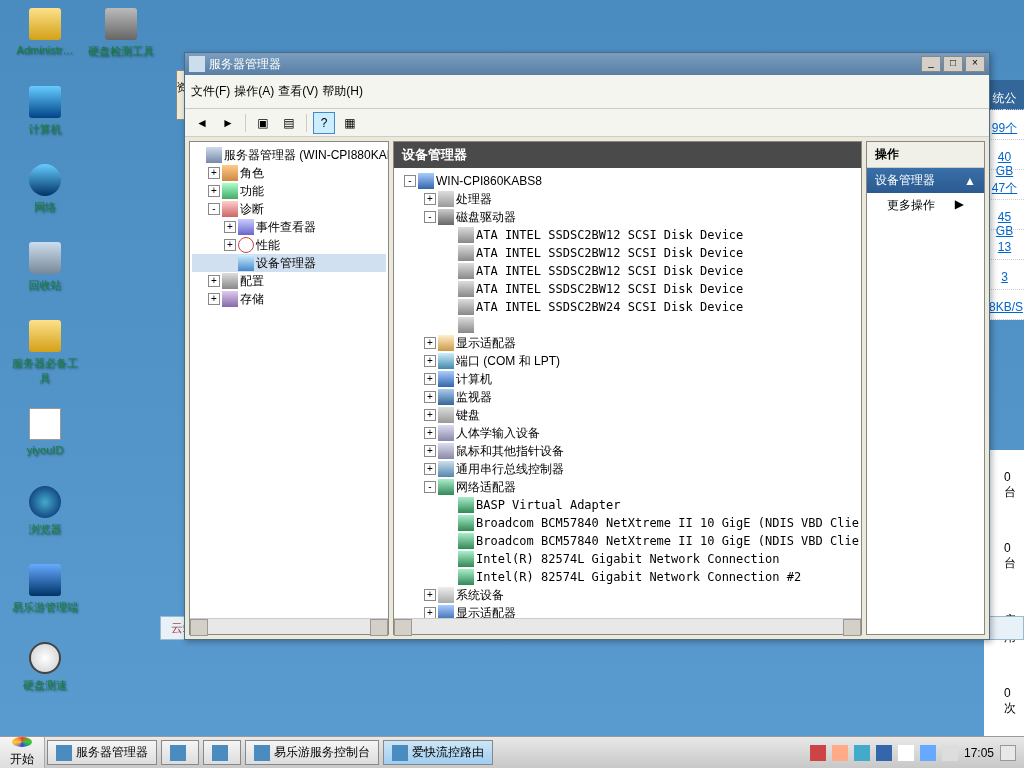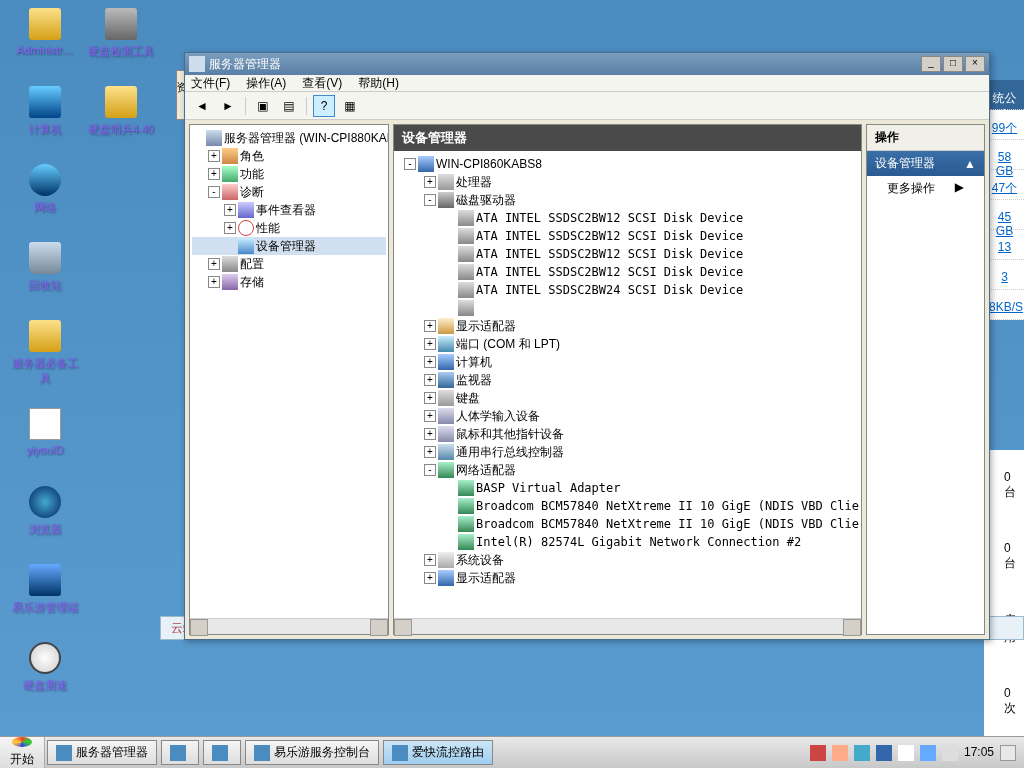--- a/index.html
+++ b/index.html
@@ -1,20 +1,20 @@
 <!DOCTYPE html>
 <html><head>
 <meta charset="utf-8">
 <style>
 * { margin: 0; padding: 0; box-sizing: border-box; font-family: "Microsoft YaHei", SimSun, sans-serif; font-size: 12px; }
 body { width: 1024px; height: 768px; background: linear-gradient(to bottom, #4a8bc0, #5a9bd0); overflow: hidden; position: relative; }
 
 
 .desktop { position: absolute; top: 0; left: 0; width: 100%; height: 736px; }
-.desktop-icon { position: absolute; width: 70px; text-align: center; color: #8b5cf6; cursor: pointer; }
+.desktop-icon { position: absolute; width: 70px; text-align: center; color: #15803d; cursor: pointer; }
 .desktop-icon .ico { width: 32px; height: 32px; margin: 0 auto 4px; }
 .desktop-icon .lbl { font-size: 11px; text-shadow: 1px 1px 2px rgba(0,0,0,.5); word-break: break-all; }
 
 
 .ico-folder { background: linear-gradient(#fce18a,#d4a017); border-radius: 3px; }
 .ico-disk { background: linear-gradient(#bbb,#666); border-radius: 3px; }
 .ico-computer { background: linear-gradient(#6cf,#048); border-radius: 3px; }
 .ico-network { background: linear-gradient(#6cf,#036); border-radius: 50%; }
 .ico-bin { background: linear-gradient(#cde,#789); border-radius: 3px 3px 6px 6px; }
 .ico-txt { background: #fff; border: 1px solid #999; }
@@ -22,30 +22,30 @@
 .ico-clock { background: radial-gradient(#fff,#ccc); border-radius: 50%; border:2px solid #444;}
 .ico-app { background: linear-gradient(#6af,#036); border-radius: 3px; }
 
 
 .taskbar { position: absolute; bottom: 0; left: 0; right: 0; height: 32px; background: linear-gradient(to bottom,#e8e8e8,#c8c8c8); border-top:1px solid #999; display: flex; align-items: stretch; }
 .start-btn { background: linear-gradient(to bottom,#f5f5f5,#ddd); border-right:1px solid #aaa; padding: 0 10px; display: flex; align-items: center; gap: 4px; cursor: pointer; flex-direction: column; }
 .start-orb { width: 20px; height: 20px; border-radius: 50%; background: conic-gradient(#f33,#3c3,#33f,#fc3,#f33); }
 .task-item { border:1px solid #888; margin: 3px 2px; padding: 0 8px; display: flex; align-items: center; gap: 4px; background: linear-gradient(#f5f5f5,#ddd); cursor: pointer; min-width:110px;}
 .task-item.active { background: linear-gradient(#cde6f7,#a0cdf0); }
 .task-mini-ico { width:16px; height:16px; background:#4a8bc0; }
-.tray { margin-left: auto; display: flex; gap: 6px; padding: 0 8px; margin-top: 8px; }
+.tray { margin-left: auto; display: flex; align-items: center; gap: 6px; padding: 0 8px; }
 .tray-ico { width:16px; height:16px; }
 
 
 .win-main { position: absolute; left: 184px; top: 52px; width: 806px; height: 588px; background: #ece9d8; border:1px solid #4a6d8c; display: flex; flex-direction: column; box-shadow: 2px 2px 6px rgba(0,0,0,.3);}
 .titlebar { height: 22px; background: linear-gradient(to bottom,#7b9ebf,#5a7fa5); color: #fff; display: flex; align-items: center; padding: 0 4px; font-size: 12px; }
 .titlebar .t-ico { width:16px;height:16px;background:#cde;margin-right:4px;}
 .titlebar .t-btns { margin-left: auto; display: flex; gap: 2px; }
 .t-btn { width: 20px; height: 16px; background: #d4d0c8; border:1px solid #888; text-align: center; line-height: 12px; cursor: pointer; color:#000; font-size:10px;}
-.menubar { height: 17px; background: #f5f5f0; display: flex; align-items: center; padding: 0 6px; gap: 16px; border-bottom:1px solid #ccc;}
+.menubar { height: 34px; background: #f5f5f0; display: flex; align-items: center; padding: 0 6px; gap: 4px; border-bottom:1px solid #ccc;}
 .menubar span { cursor: pointer; }
 .toolbar { height: 28px; background: #f5f5f0; display: flex; align-items: center; padding: 0 6px; gap: 4px; border-bottom:1px solid #ccc;}
 .tb-btn { width:22px; height:22px; border:1px solid transparent; display:flex;align-items:center;justify-content:center; cursor:pointer;}
 .tb-sep{width:1px;height:18px;background:#ccc;margin:0 2px;}
 
 .win-body { flex: 1; display: flex; padding: 4px; gap: 4px; background:#ece9d8; min-height:0;}
 .panel { border:1px solid #888; background:#fff; display:flex; flex-direction:column; min-height:0;}
 .panel-left { width: 200px; }
 .panel-mid { flex: 1; }
 .panel-right { width: 186px; }
@@ -114,24 +114,20 @@
       <div class="lbl">Administr…</div>
     </div>
     <div class="desktop-icon" style="left: 86px; top: 8px;">
       <div class="ico ico-disk"></div>
       <div class="lbl">硬盘检测工具</div>
     </div>
     <div class="desktop-icon" style="left: 10px; top: 86px;">
       <div class="ico ico-computer"></div>
       <div class="lbl">计算机</div>
     </div>
-    <div class="desktop-icon" style="left: 86px; top: 86px;">
-      <div class="ico ico-folder"></div>
-      <div class="lbl">硬盘哨兵4.40</div>
-    </div>
     <div class="desktop-icon" style="left: 10px; top: 164px;">
       <div class="ico ico-network"></div>
       <div class="lbl">网络</div>
     </div>
     <div class="desktop-icon" style="left: 10px; top: 320px;">
       <div class="ico ico-folder"></div>
       <div class="lbl">服务器必备工具</div>
     </div>
     <div class="desktop-icon" style="left: 10px; top: 242px;">
       <div class="ico ico-bin"></div>
@@ -153,21 +149,21 @@
       <div class="ico ico-clock"></div>
       <div class="lbl">硬盘测速</div>
     </div>
   </div>
 
 <div class="little-tag">资</div>
 
 <div class="bg-frag" id="bg-frag">
     <div class="tab" style="height: 30px;">统公告</div>
     <div style="height: 30px;">99个</div>
-    <div style="height: 30px;">58 GB</div>
+    <div style="height: 30px;">40 GB</div>
     <div style="height: 30px;">47个</div>
     <div style="height: 30px;">45 GB</div>
     <div style="height: 30px;">13</div>
     <div style="height: 30px;">3</div>
     <div style="height: 30px;">8KB/S</div>
   </div>
 <div class="bg-frag-low" id="bg-frag-low">
     <div>0台</div>
     <div>0台</div>
     <div>启用</div>
@@ -371,20 +367,25 @@
             <span style="font-family:Consolas,monospace">Broadcom BCM57840 NetXtreme II 10 GigE (NDIS VBD Clie</span>
           </div>
           <div class="tree-node" style="padding-left: 48px;">
             <span class="expander empty"></span>
             <span class="node-ico ni-nic"></span>
             <span style="font-family:Consolas,monospace">Broadcom BCM57840 NetXtreme II 10 GigE (NDIS VBD Clie</span>
           </div>
           <div class="tree-node" style="padding-left: 48px;">
             <span class="expander empty"></span>
             <span class="node-ico ni-nic"></span>
+            <span style="font-family:Consolas,monospace">Intel(R) 82574L Gigabit Network Connection</span>
+          </div>
+          <div class="tree-node" style="padding-left: 48px;">
+            <span class="expander empty"></span>
+            <span class="node-ico ni-nic"></span>
             <span style="font-family:Consolas,monospace">Intel(R) 82574L Gigabit Network Connection #2</span>
           </div>
           <div class="tree-node" style="padding-left: 28px;">
             <span class="expander">+</span>
             <span class="node-ico ni-sys"></span>
             <span style="font-family:inherit">系统设备</span>
           </div>
           <div class="tree-node" style="padding-left: 28px;">
             <span class="expander">+</span>
             <span class="node-ico ni-display"></span>

